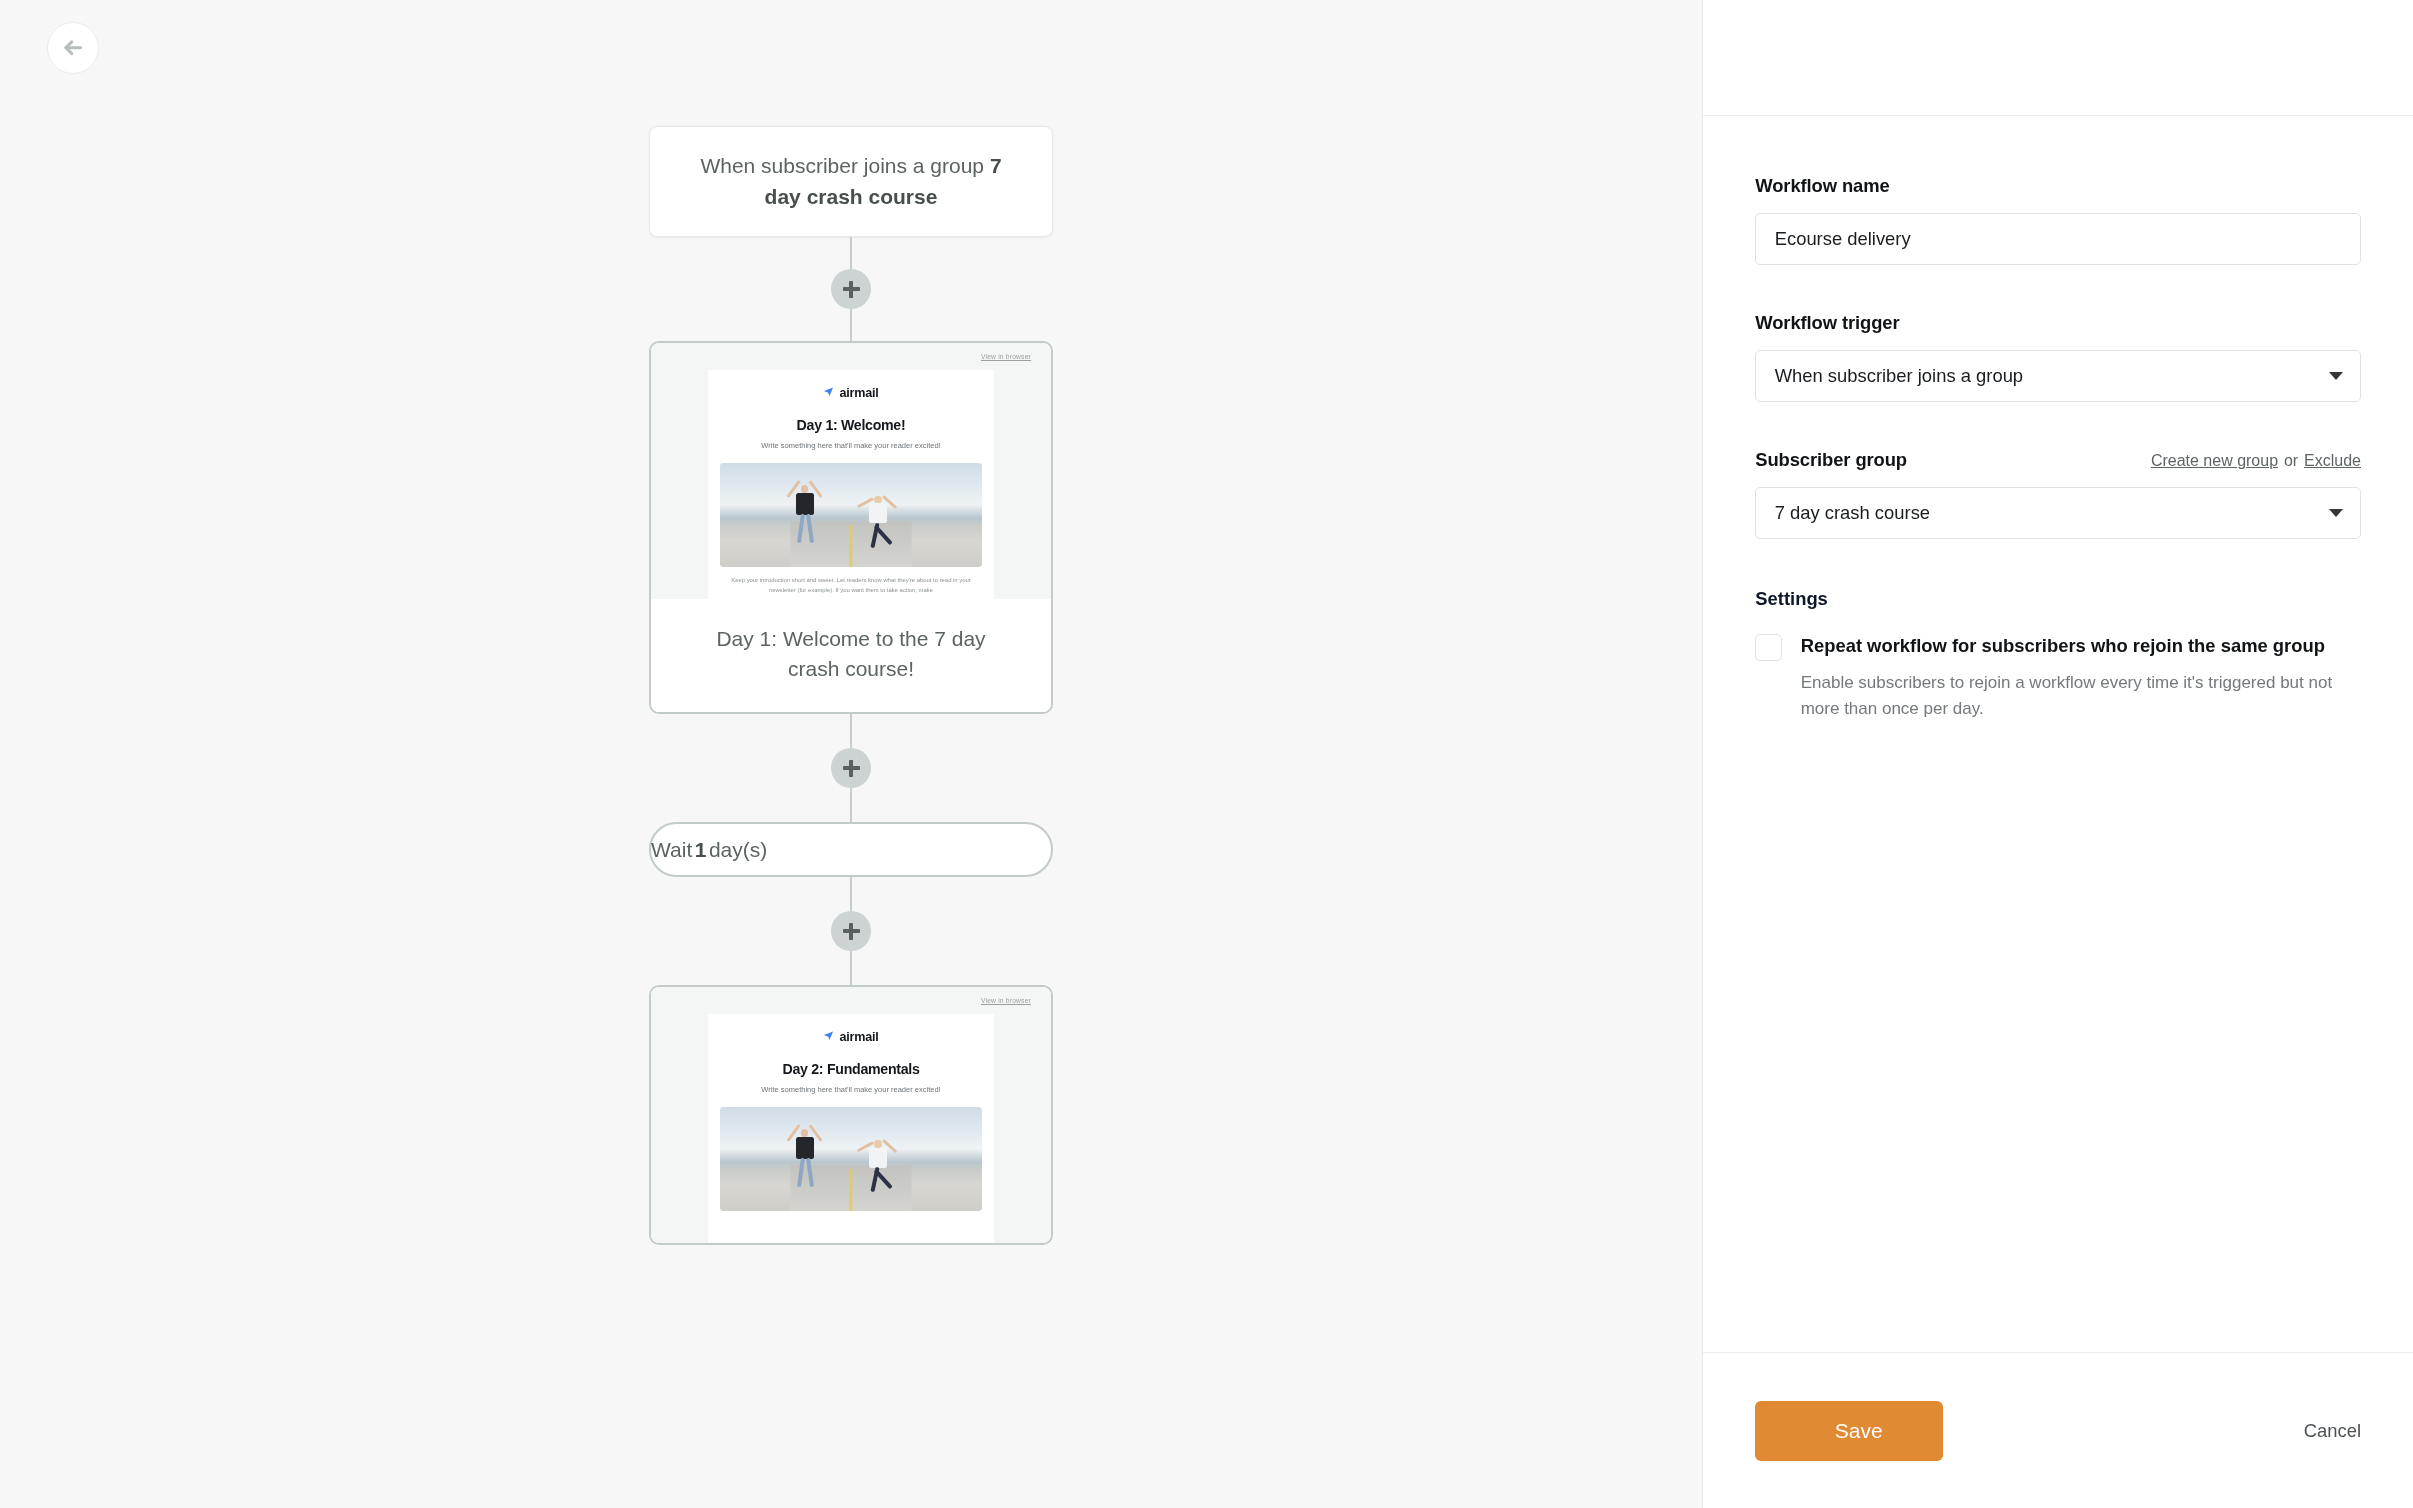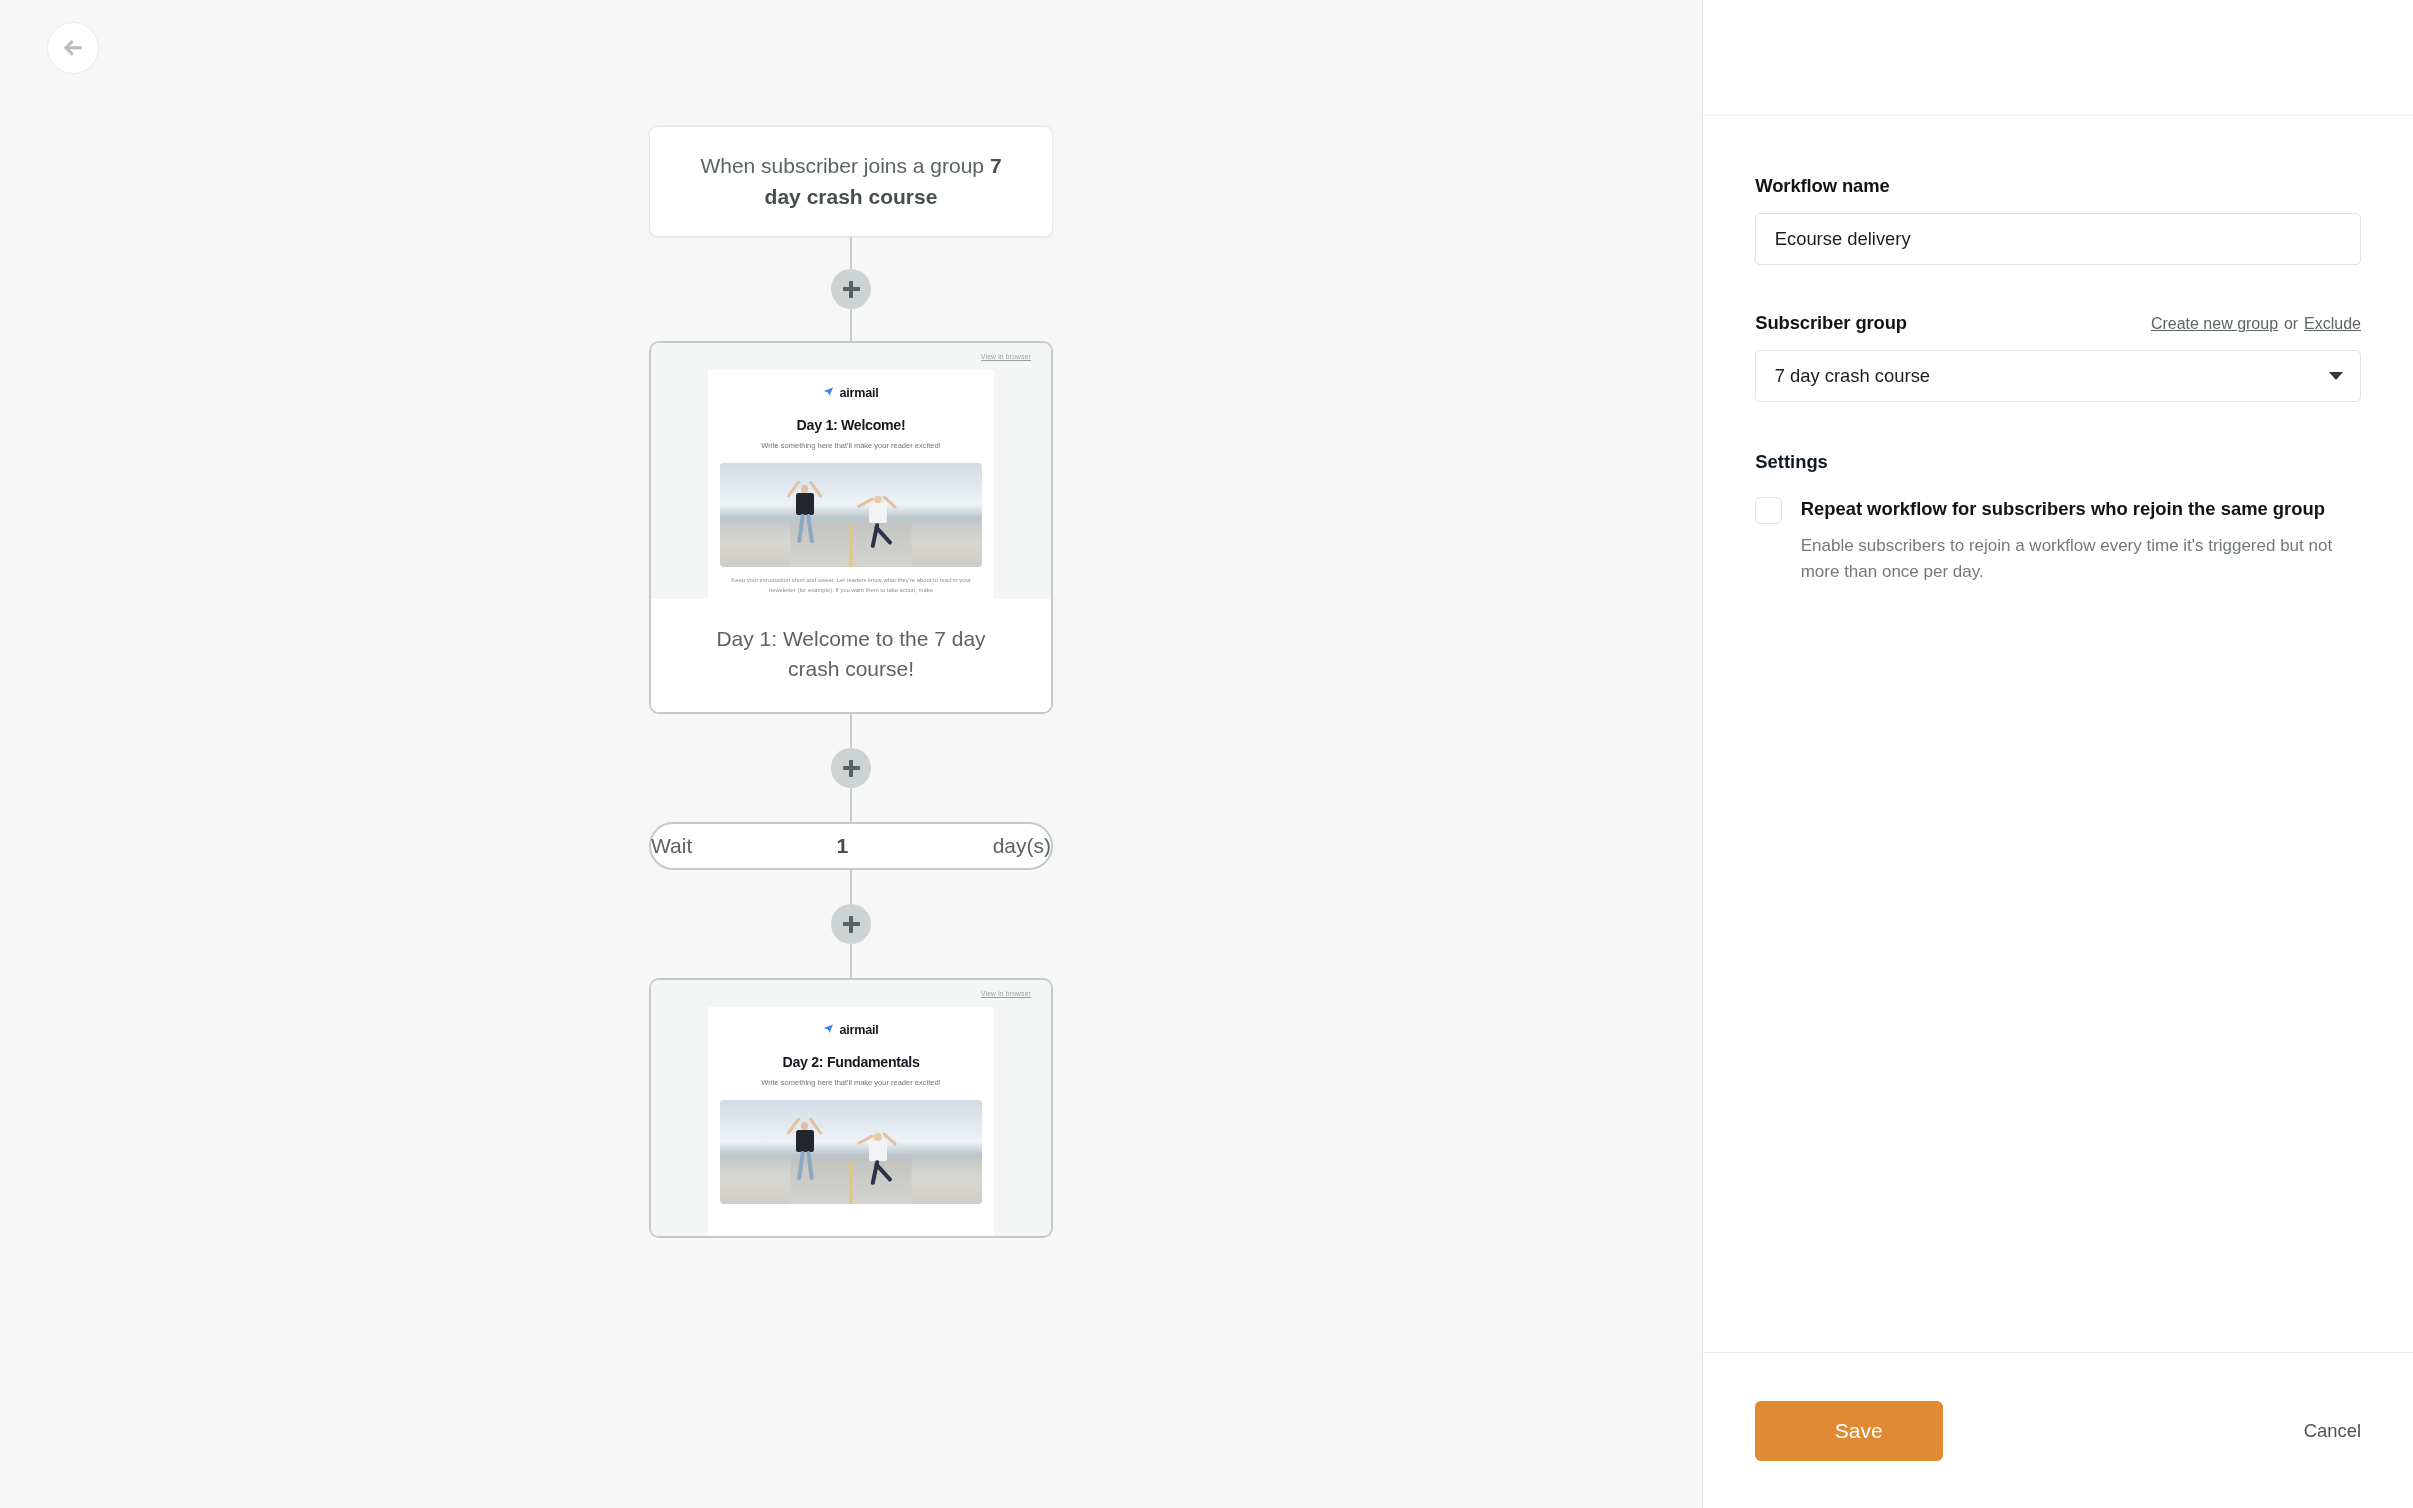--- a/index.html
+++ b/index.html
@@ -274,27 +274,27 @@
     text-align: center;
     font-size: 21px;
     line-height: 1.42;
     color: #5c6363;
     background: #ffffff;
   }
 
   
   .wait-card {
     width: 404px;
-    height: 48px;
+    height: 55px;
     background: #ffffff;
     border: 2.5px solid #c2caca;
     border-radius: 28.5px;
     display: flex;
     align-items: center;
-    justify-content: space-between;
+    justify-content: flex-start;
     font-size: 21px;
     color: #5c6363;
     cursor: pointer;
   }
   .wait-card b { color: #474e4e; font-weight: 700; margin: 0 2.5px; }
 
   
   .panel {
     position: relative;
     width: 711px;
@@ -583,20 +583,27 @@
 
     <div class="panel-header"></div>
 
     <div class="panel-body">
 
       <div>
         <div class="field-label">Workflow name</div>
         <input class="text-input" type="text" value="Ecourse delivery" style="">
       </div>
 
+      <div class="group-block">
+        <div class="field-label">Workflow trigger</div>
+        <div class="select-wrap">
+          <div class="select-box">When subscriber joins a group</div>
+          <span class="select-caret"></span>
+        </div>
+      </div>
 
       <div class="group-block">
         <div class="label-row">
           <div class="field-label">Subscriber group</div>
           <div class="inline-links">
             <a>Create new group</a><span class="sep">or</span><a>Exclude</a>
           </div>
         </div>
         <div class="select-wrap">
           <div class="select-box">7 day crash course</div>

